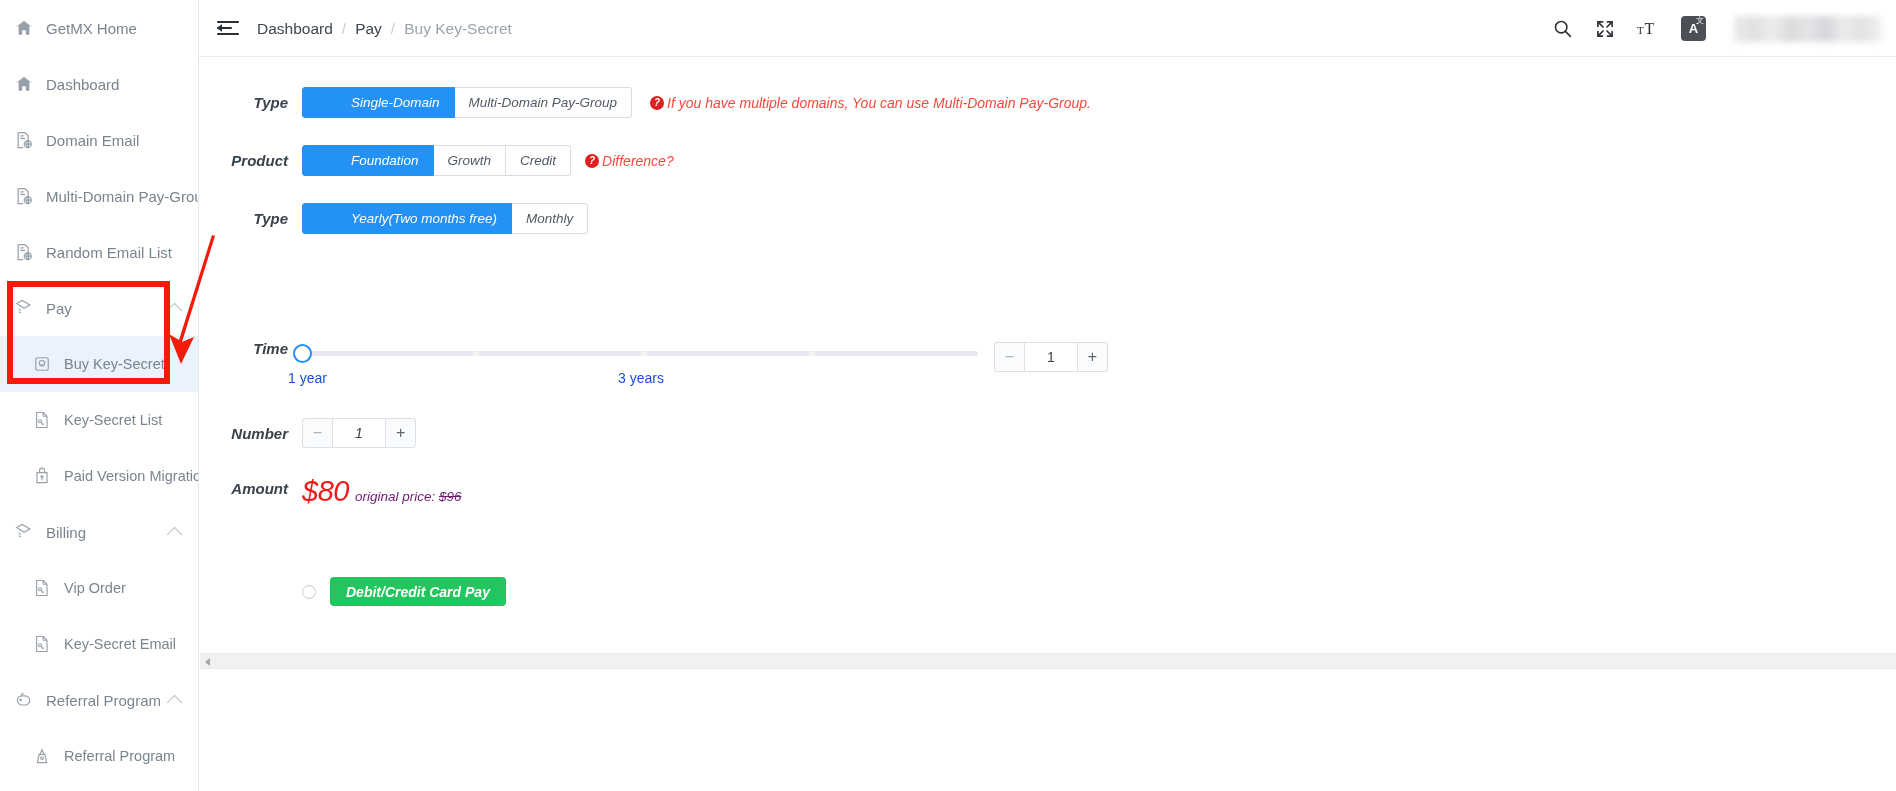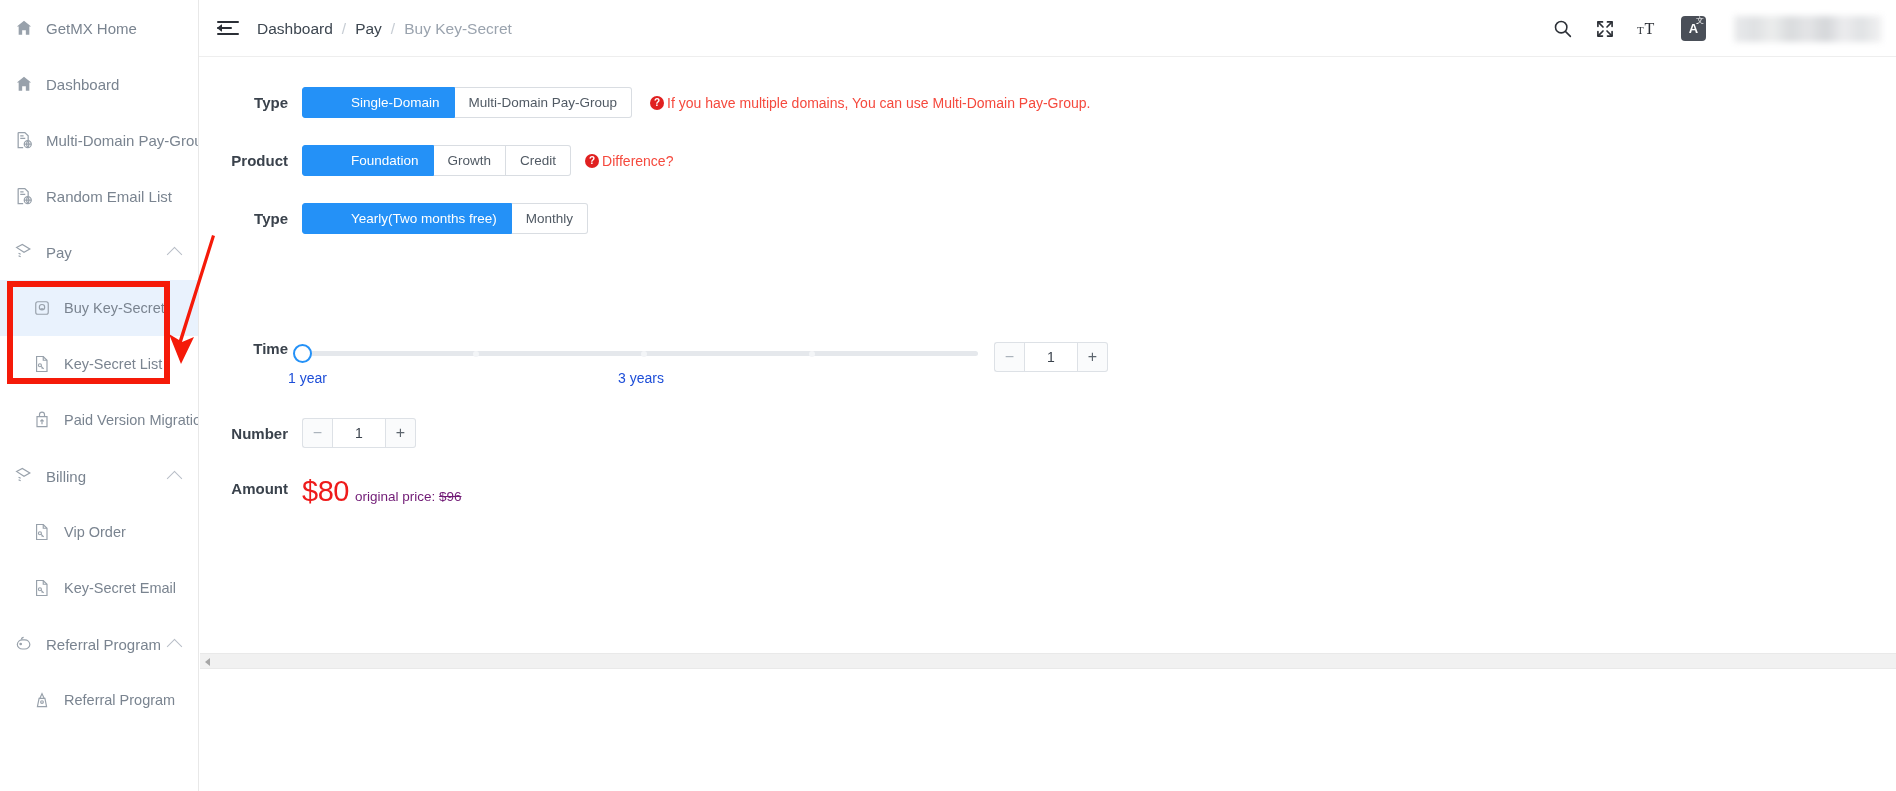--- a/index.html
+++ b/index.html
@@ -128,21 +128,21 @@
 
   
   #main {
     position: absolute; left: 200px; top: 57px;
     width: 1696px; height: 600px;
     background: #fff;
     overflow: hidden;
   }
   .row {
     position: absolute;
-    display: flex; align-items: center;
+    display: flex; align-items: center; font-style: italic;
   }
   .row-label {
     width: 74px;
     text-align: right;
     font-size: 15px;
     font-weight: bold;
     color: #3a424c;
     margin-right: 14px;
     flex: 0 0 74px;
   }
@@ -329,20 +329,32 @@
 
     <div class="nav-item">
       <span class="nav-ico">
         <svg viewBox="0 0 24 24" fill="currentColor">
             <path d="M12 3.2 3.5 10.2h2.1V20h4.2v-5.4h4.4V20h4.2v-9.8h2.1z"></path>
           </svg>
       </span>
       <span class="nav-label">Dashboard</span>
     </div>
 
+    <div class="nav-item">
+      <span class="nav-ico">
+        <svg viewBox="0 0 24 24" fill="none" stroke="currentColor" stroke-width="1.5">
+          <path d="M5 3h8l4 4v6"></path>
+            <path d="M5 3v18h6"></path>
+            <path d="M7.5 7h4M7.5 10h6"></path>
+          <circle cx="16.5" cy="17" r="4.2"></circle>
+            <path d="M12.3 17h8.4M16.5 12.8c1.6 2.4 1.6 6 0 8.4M16.5 12.8c-1.6 2.4-1.6 6 0 8.4"></path>
+        </svg>
+      </span>
+      <span class="nav-label">Domain Email</span>
+    </div>
 
     <div class="nav-item">
       <span class="nav-ico">
         <svg viewBox="0 0 24 24" fill="none" stroke="currentColor" stroke-width="1.5">
           <path d="M5 3h8l4 4v6"></path>
             <path d="M5 3v18h6"></path>
             <path d="M7.5 7h4M7.5 10h6"></path>
           <circle cx="16.5" cy="17" r="4.2"></circle>
             <path d="M12.3 17h8.4M16.5 12.8c1.6 2.4 1.6 6 0 8.4M16.5 12.8c-1.6 2.4-1.6 6 0 8.4"></path>
         </svg>
@@ -584,20 +596,25 @@
     <div class="row" style="left:14px; top:418px; align-items:baseline;">
       <span class="row-label" style="position:relative; top:-7px;">Amount</span>
       <span id="amount-price">$80</span>
       <span id="amount-orig">
         <span>original price:</span>
         <s>$96</s>
       </span>
     </div>
 
 
+    <div class="row" style="left:14px; top:520px;">
+      <span class="row-label"></span>
+      <span class="radio"></span>
+      <div class="pay-btn card">Debit/Credit Card Pay</div>
+    </div>
 
   </section>
 
   <div id="hscroll">
     <span class="arrow-l"></span>
   </div>
   <div id="belowscroll"></div>
 
   <div id="anno-box"></div>
   <svg id="anno-arrow" viewBox="0 0 80 150">

